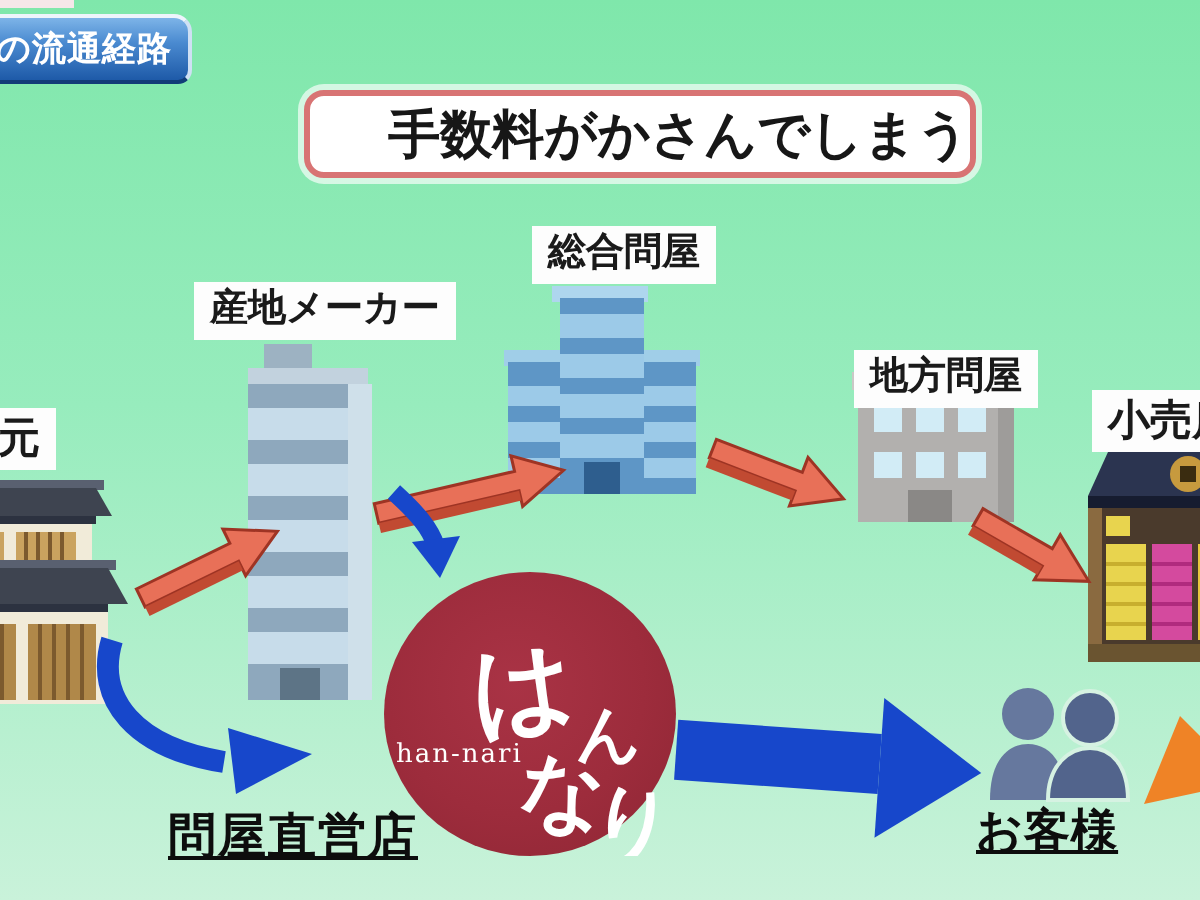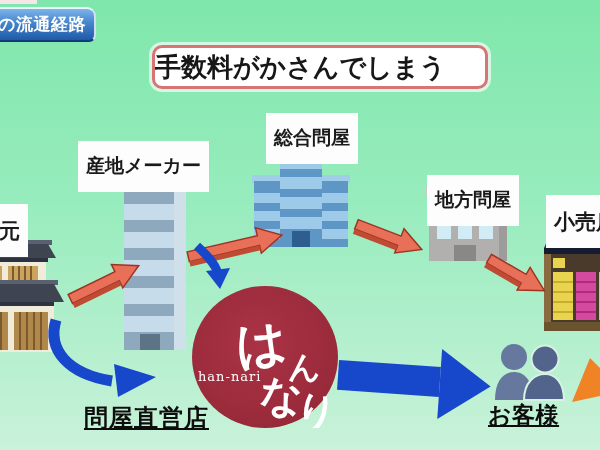--- a/index.html
+++ b/index.html
@@ -17,27 +17,27 @@
     border-radius:0 9px 7px 0;
     display:flex;align-items:center;justify-content:flex-end;padding-right:8px;box-sizing:border-box;
   }
   .banner span{color:#ffffff;font-size:17px;font-weight:bold;letter-spacing:.5px;white-space:nowrap;}
   .top-sliver{left:0;top:0;width:37px;height:4px;background:#f5e7e9;}
   
   .headline{
     left:152px;top:45px;width:336px;height:44px;
     background:#ffffff;border:3px solid #d87474;border-radius:10px;
     box-shadow:0 0 0 3px rgba(255,255,255,.65);
-    display:flex;align-items:center;justify-content:flex-start;box-sizing:border-box;
+    display:flex;align-items:center;justify-content:flex-end;box-sizing:border-box;
   }
   .headline span{color:#171717;font-size:26px;font-weight:bold;white-space:nowrap;}
   
   .nlabel{
     background:#fdfdfd;color:#1a1a1a;font-weight:bold;font-size:19px;
-    padding:14px 8px;white-space:nowrap;line-height:1.2;
+    padding:3px 8px;white-space:nowrap;line-height:1.2;
   }
   .nlabel.big{font-size:21px;}
   
   .bigtext{color:#0d0d0d;font-weight:bold;font-size:24px;white-space:nowrap;letter-spacing:1px;text-decoration:underline;}
   .bigtext.cust{font-size:23px;letter-spacing:.5px;}
   
   .logo-circle{
     left:192px;top:286px;width:146px;height:142px;border-radius:50%;
     background:radial-gradient(circle at 45% 40%,#a93345 0%,#9d2c3c 55%,#8e2634 100%);
   }
@@ -133,21 +133,21 @@
   <path d="M9,64h20M9,74h20M9,84h20M9,94h20" stroke="#c8ae2e" stroke-width="2"></path>
   <rect x="32" y="54" width="20" height="48" fill="#d44a9e"></rect>
   <path d="M32,64h20M32,74h20M32,84h20M32,94h20" stroke="#b02a7e" stroke-width="2"></path>
   <rect x="55" y="54" width="17" height="48" fill="#e8c83e"></rect>
   <rect x="0" y="104" width="72" height="9" fill="#6a5430"></rect>
 </svg>
 
 <div class="abs nlabel big" style="left:-30px;top:204px;">
   <span>蔵元</span>
 </div>
-<div class="abs nlabel" style="left:78px;top:141px;">
+<div class="abs nlabel" style="left:97px;top:141px;">
   <span>産地メーカー</span>
 </div>
 <div class="abs nlabel" style="left:266px;top:113px;">
   <span>総合問屋</span>
 </div>
 <div class="abs nlabel" style="left:427px;top:175px;">
   <span>地方問屋</span>
 </div>
 <div class="abs nlabel big" style="left:546px;top:195px;">
   <span>小売店</span>

